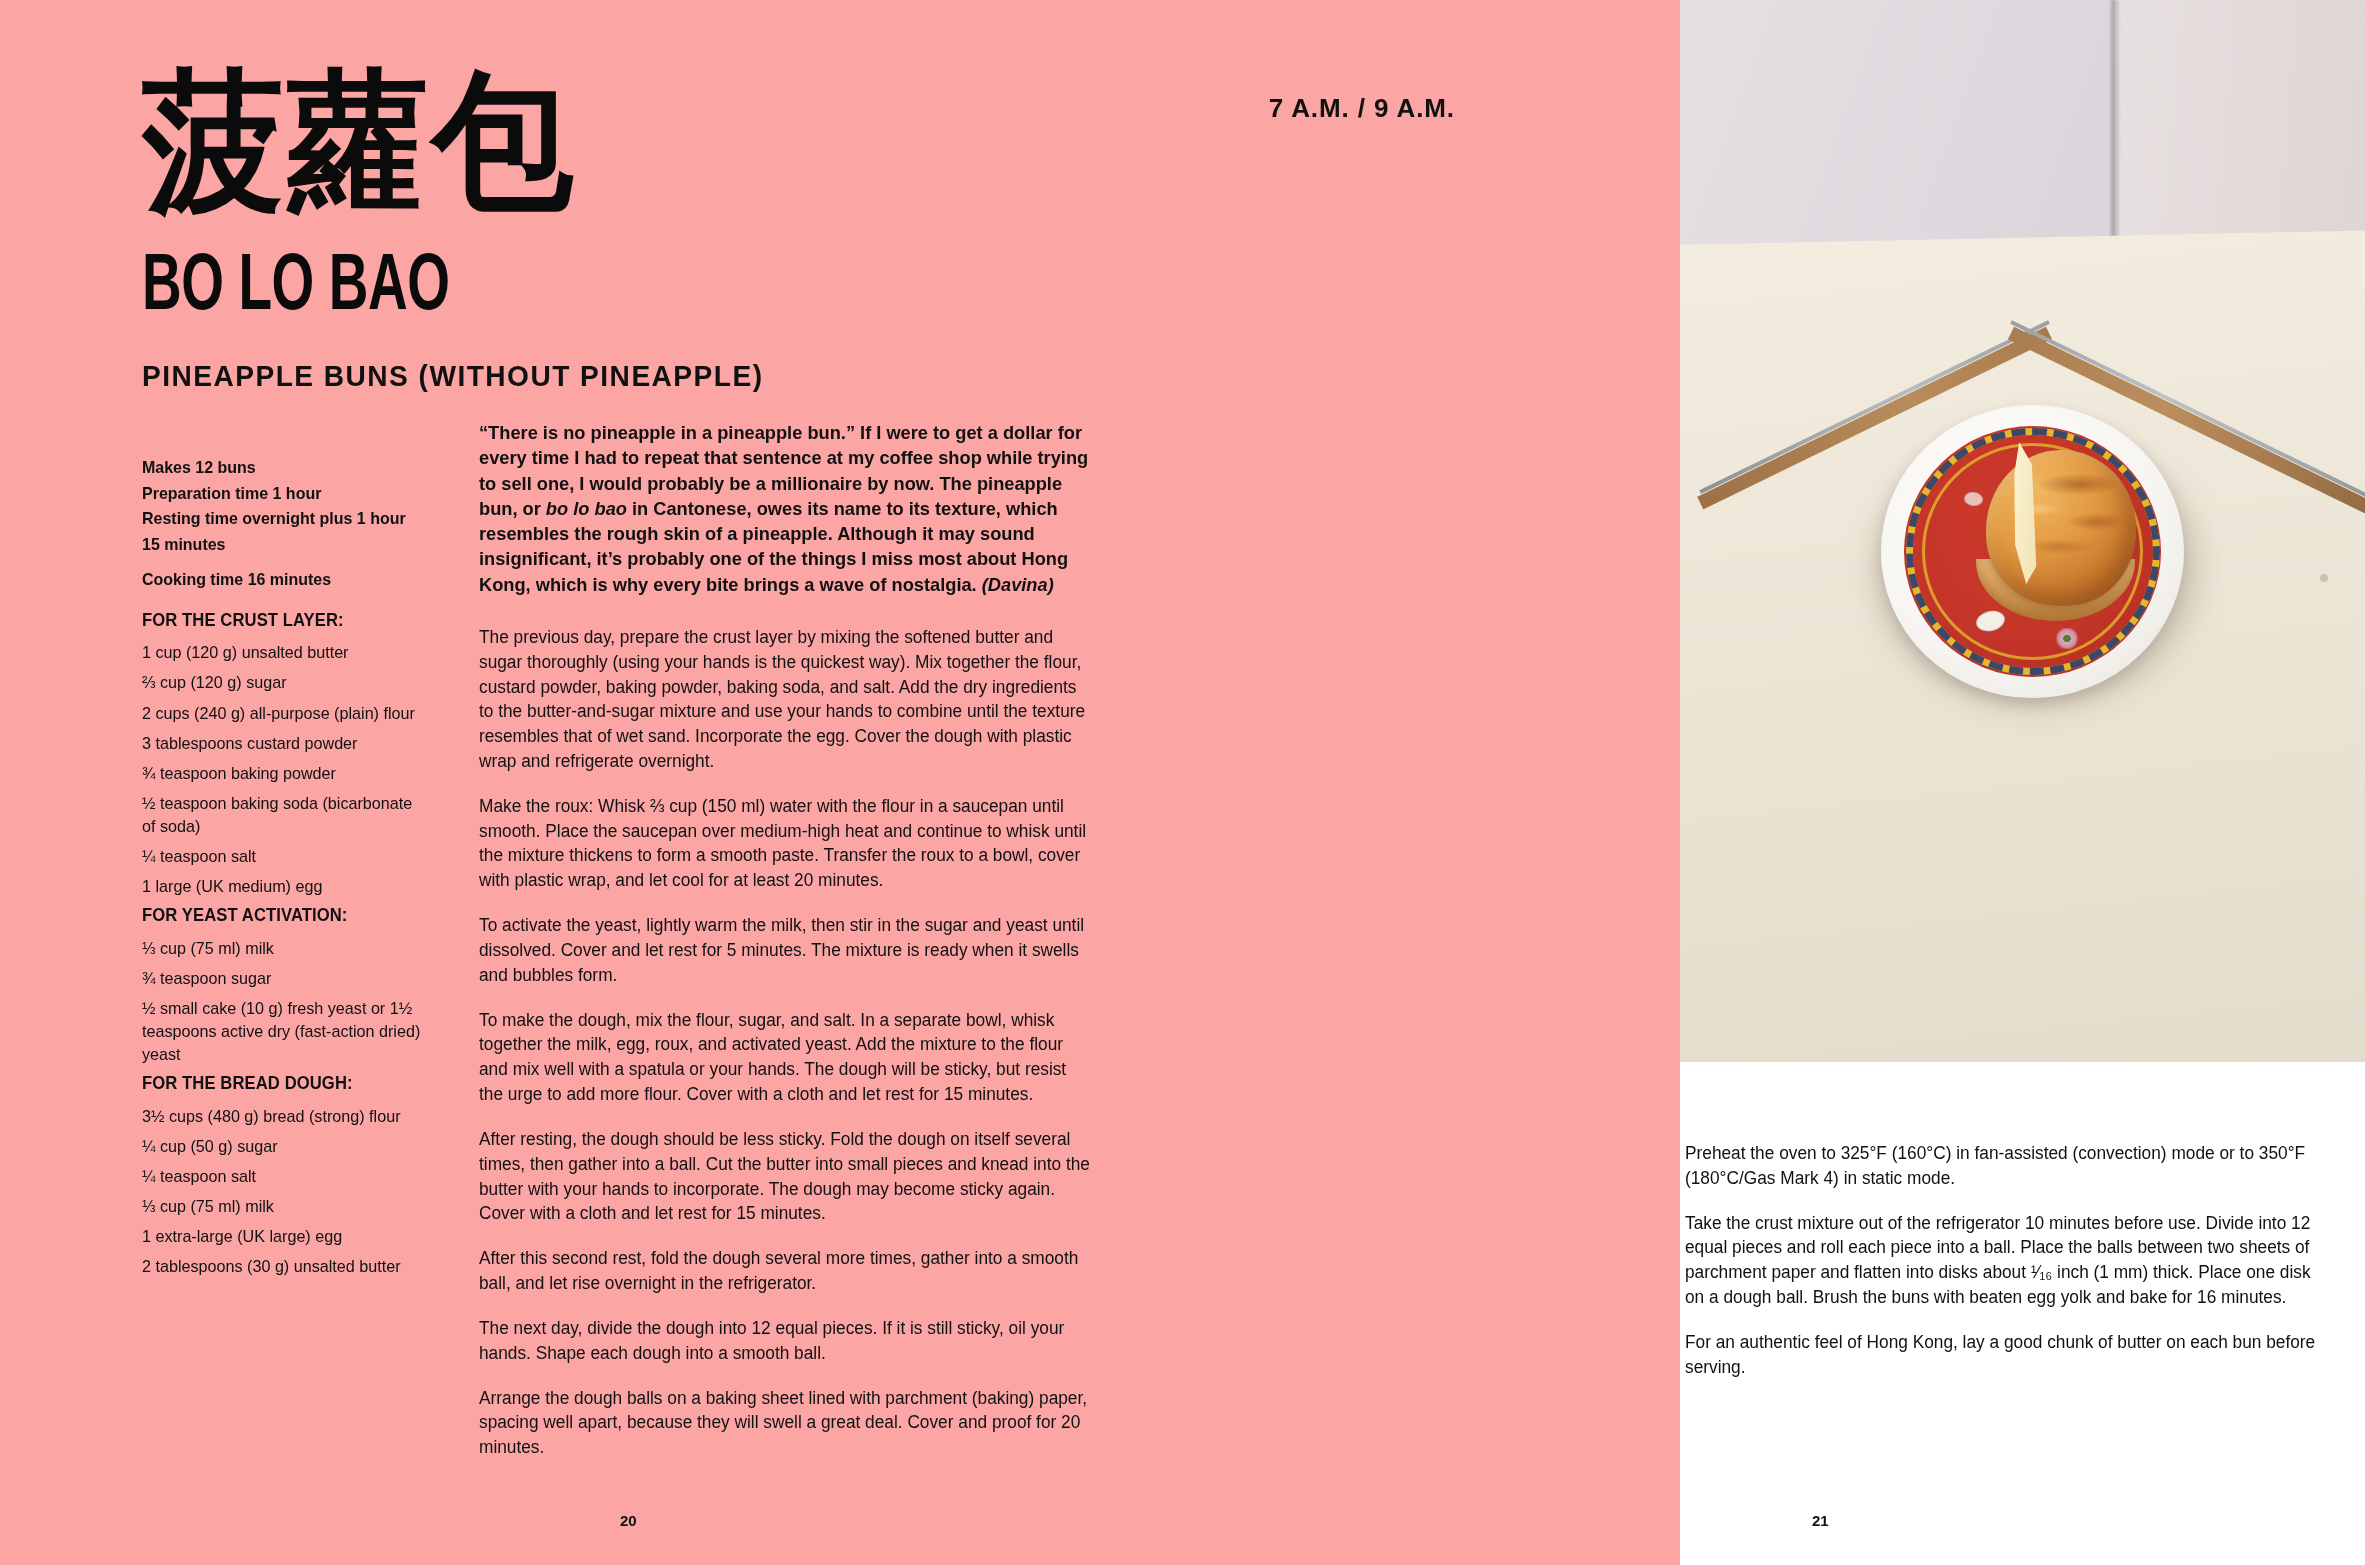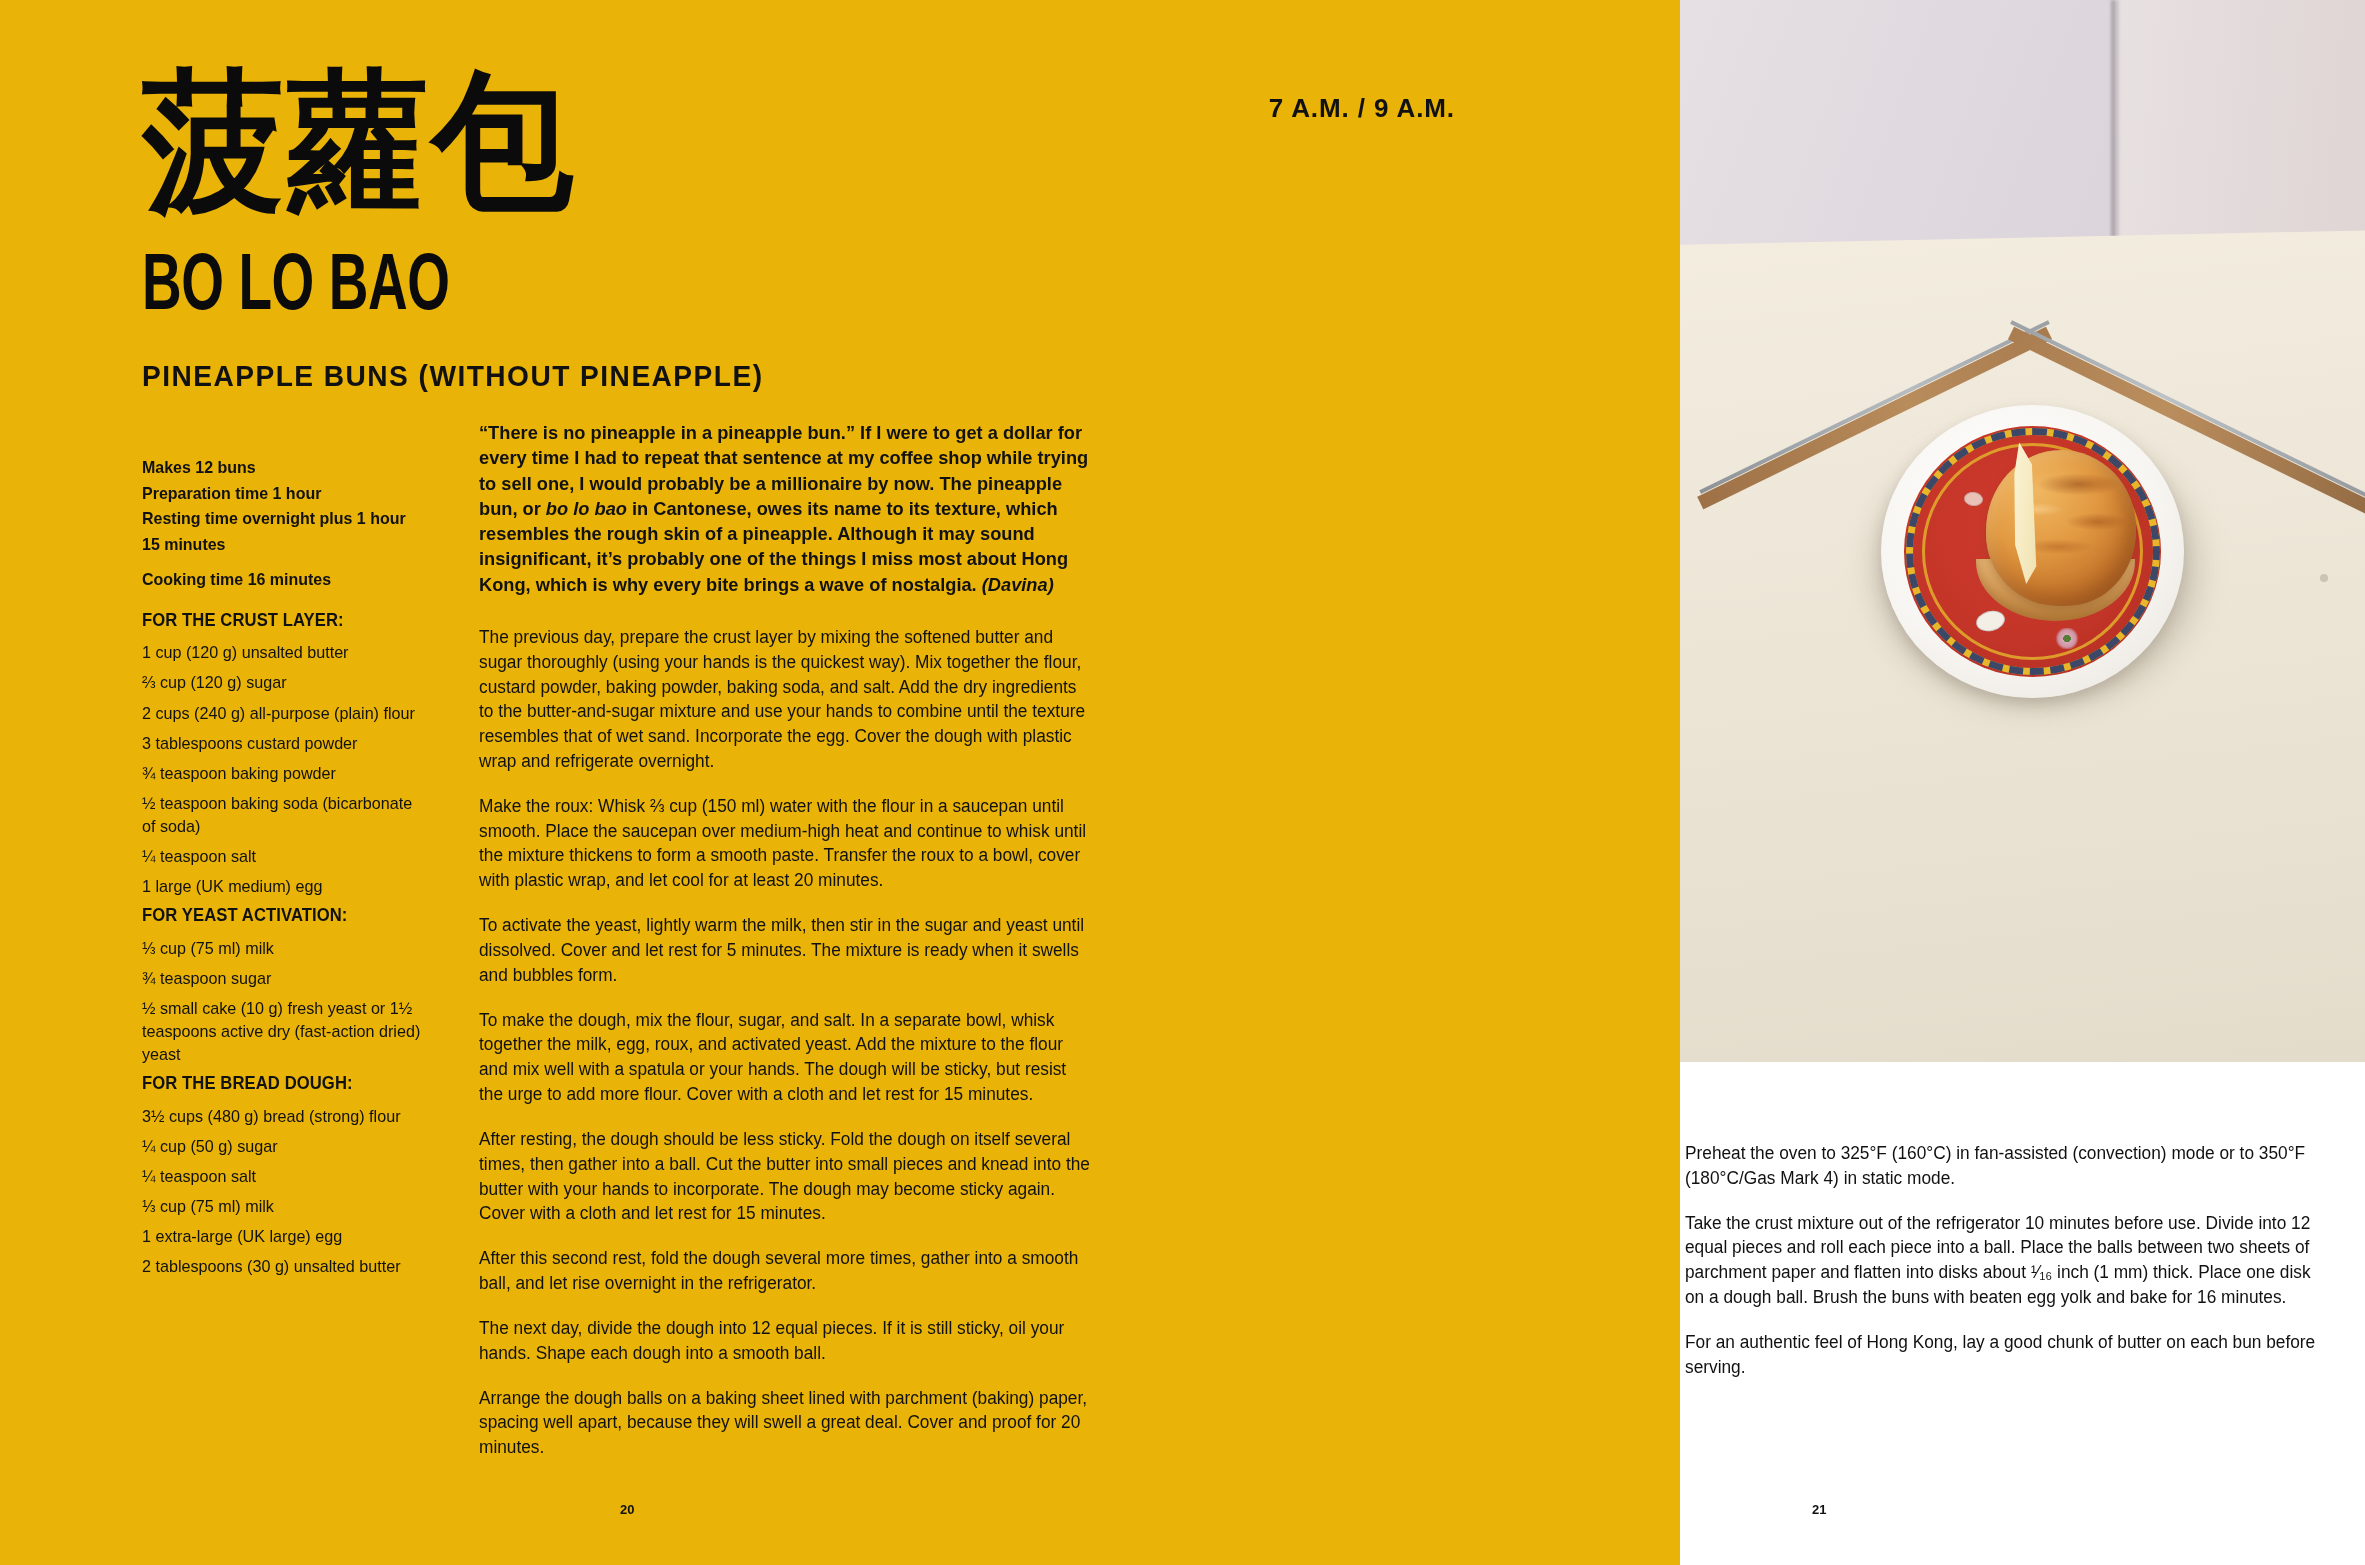--- a/index.html
+++ b/index.html
@@ -20,21 +20,21 @@
     overflow: hidden;
   }
 
   
   .page-left {
     position: absolute;
     left: 0;
     top: 0;
     width: 2000px;
     height: 1565px;
-    background: #eab308;
+    background: #fca5a5;
   }
 
   .title-zone {
     position: absolute;
     left: 142px;
     top: 66px;
     width: 994px;
   }
 
   .cjk-title {
@@ -144,24 +144,24 @@
     font-size: 18px;
     line-height: 1.38;
     margin: 0 0 20px 0;
     color: #111111;
     transform: scaleX(0.96);
     transform-origin: left top;
   }
 
   .folio {
     position: absolute;
-    font-size: 13px;
+    font-size: 15px;
     font-weight: bold;
     color: #111111;
-    bottom: 48px;
+    bottom: 36px;
   }
   .folio-left { left: 620px; }
   .folio-right { left: 1812px; }
 
   
   .page-right {
     position: absolute;
     left: 1680px;
     top: 0;
     width: 779px;

